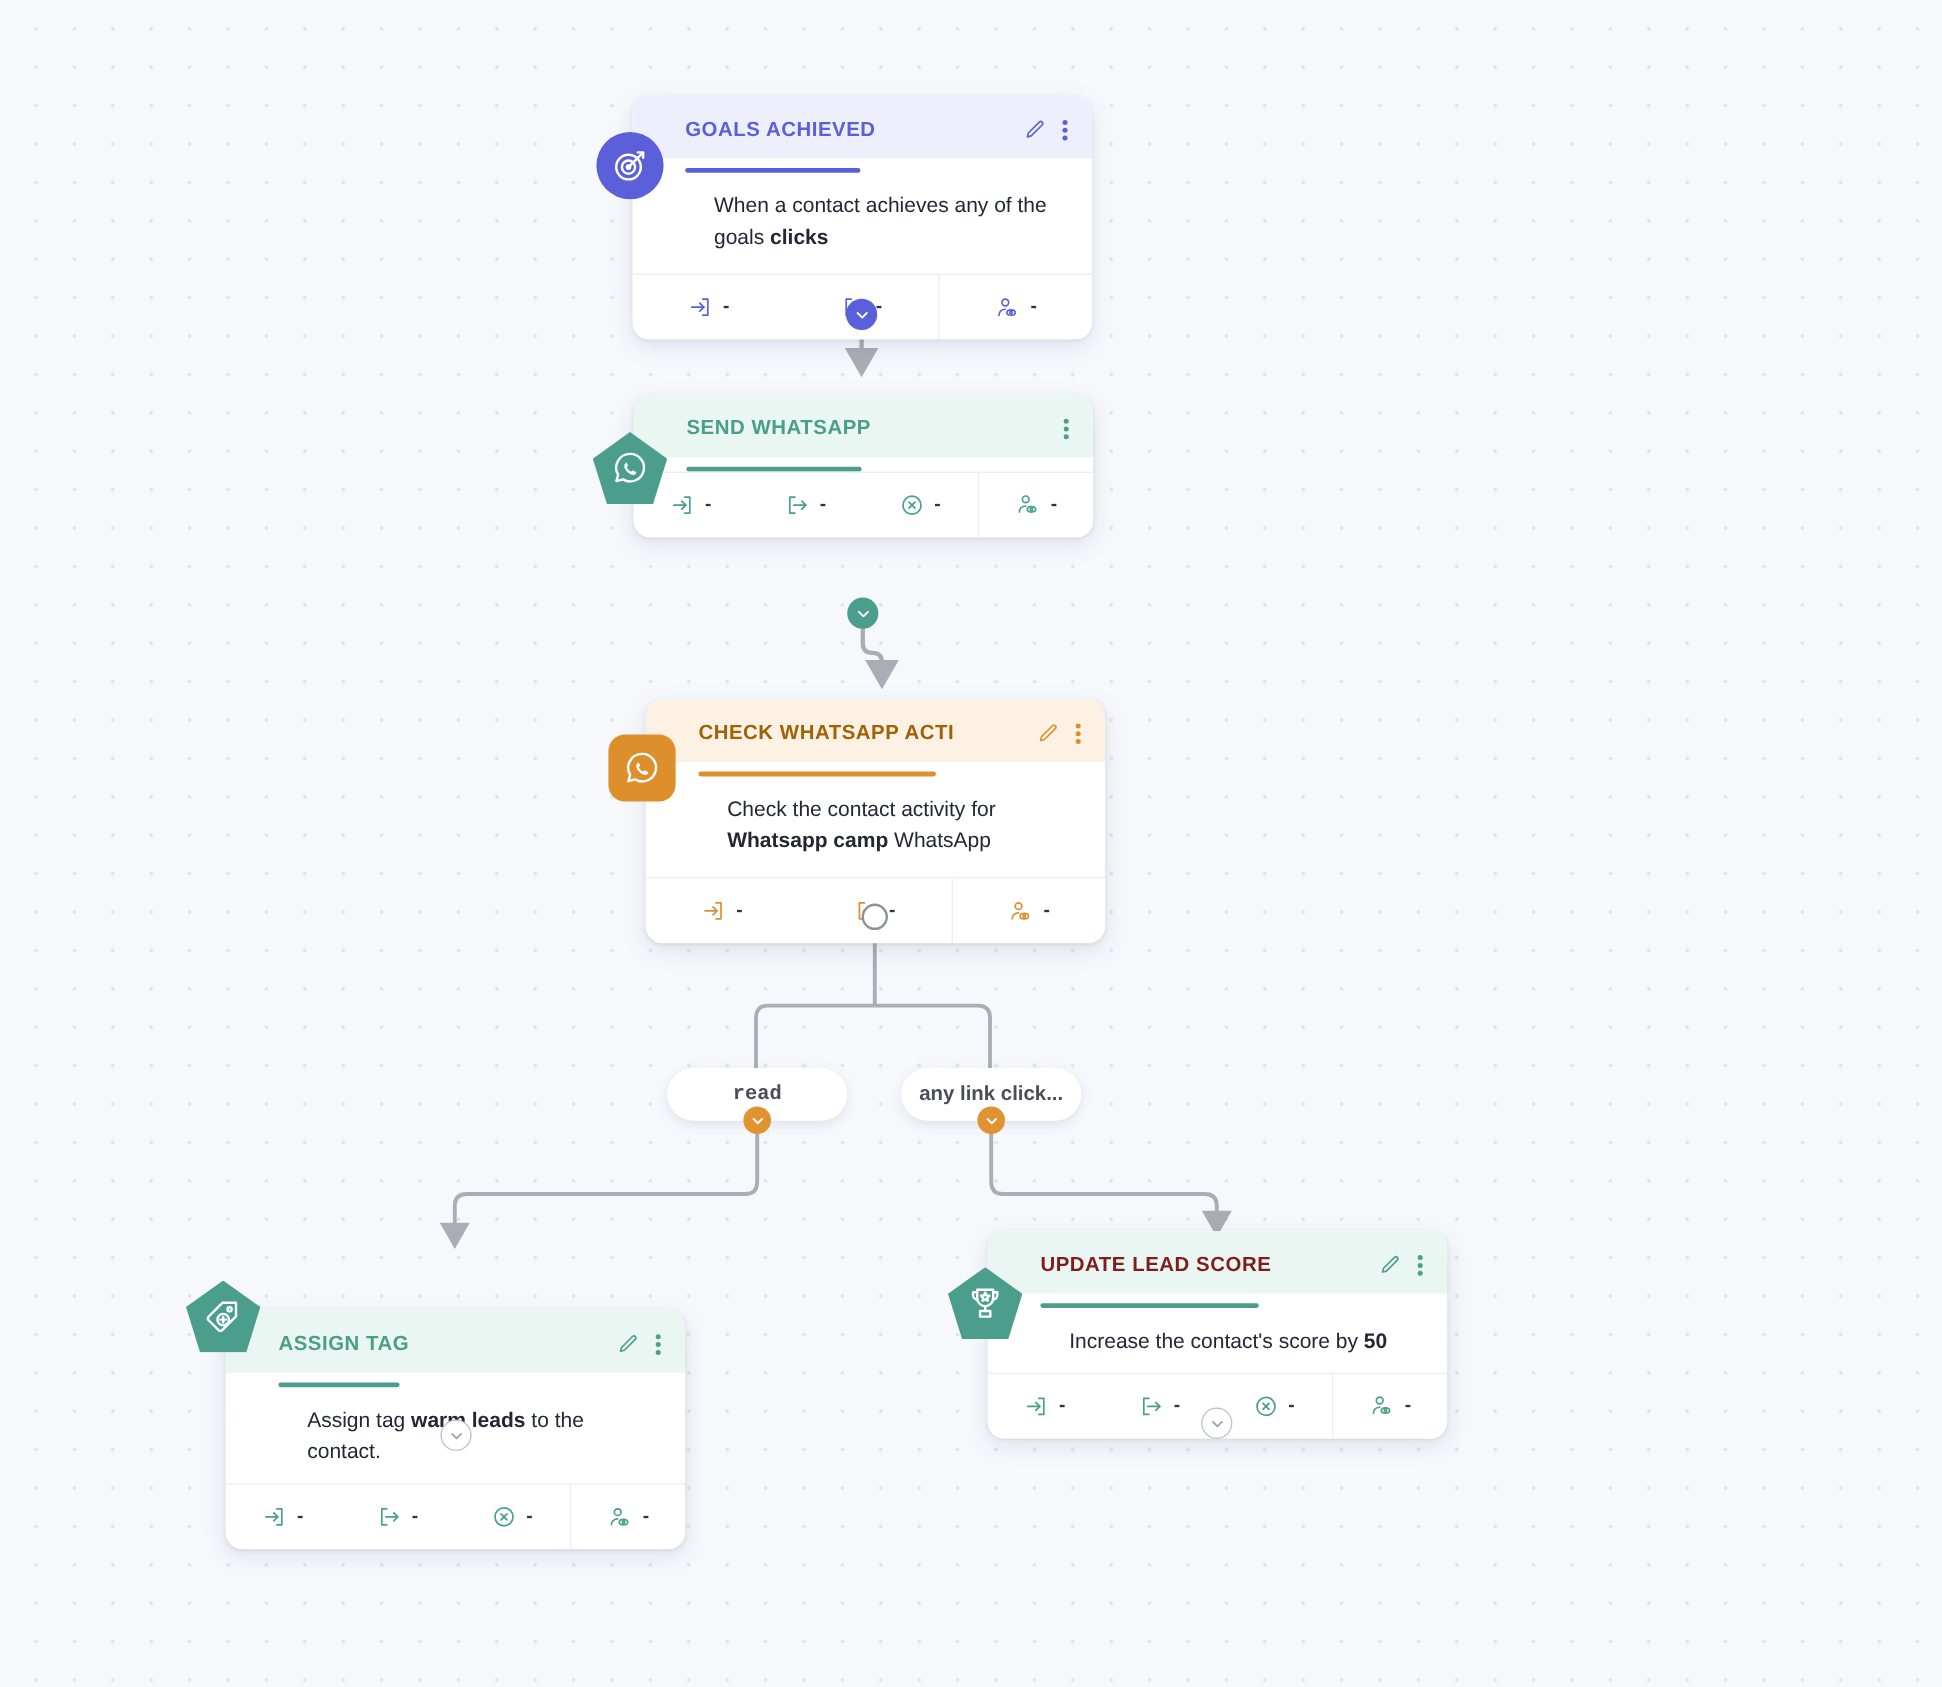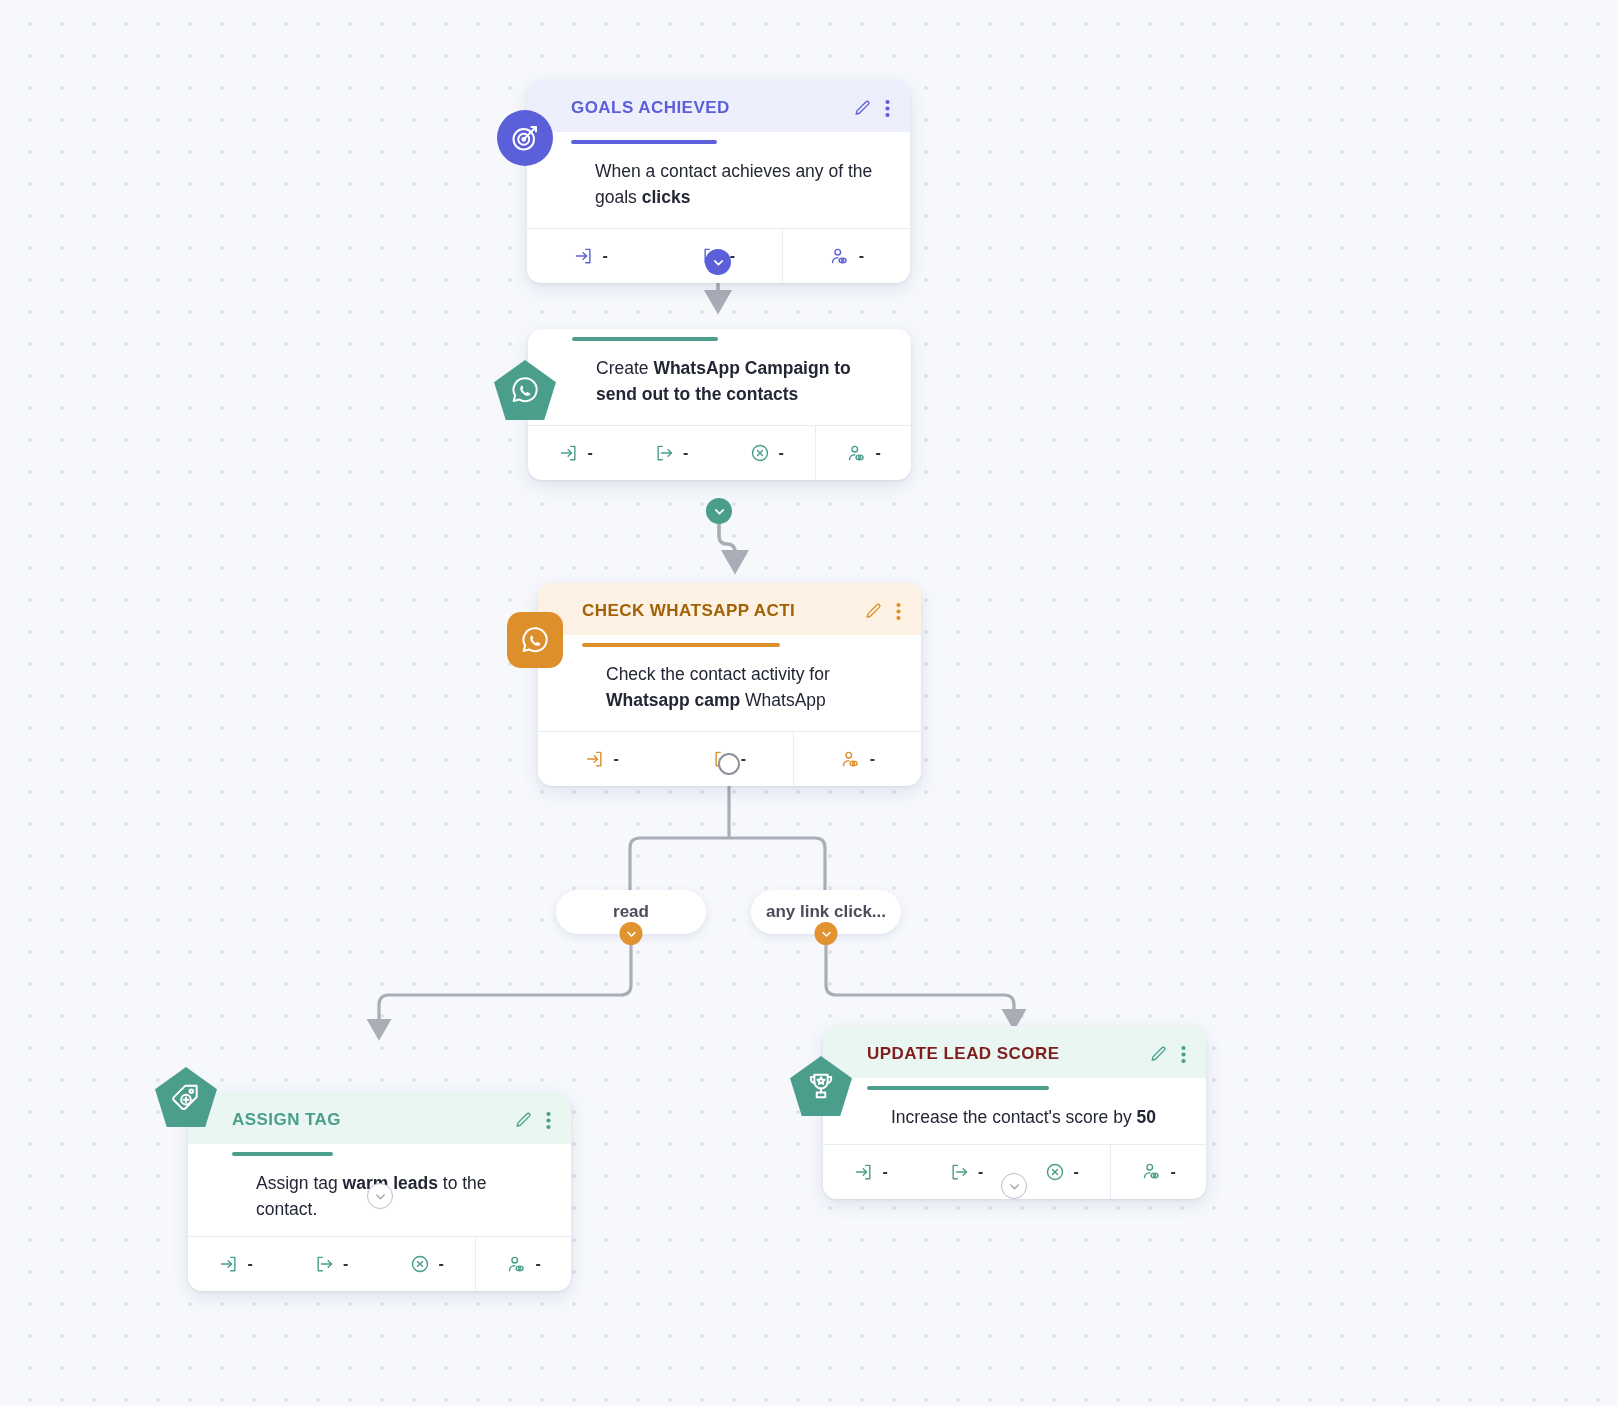--- a/index.html
+++ b/index.html
@@ -230,24 +230,33 @@
         <path d="M17.2 3.2 L20.8 3.2 L20.8 6.8"></path>
     </svg>
   </div>
   <div class="chev" style="left:705px; top:249px; background:#5b5fd9;">
     <svg width="13" height="13" viewBox="0 0 24 24" fill="none" stroke="#ffffff" stroke-width="3" stroke-linecap="round" stroke-linejoin="round">
         <path d="M5 9l7 7 7-7"></path>
       </svg>
   </div>
 
   <div class="node" style="left:528px; top:329px; width:383px;">
+    <div class="node-head" style="background:#eaf6f2;">
+      <span class="node-title" style="color:#4a9e8b;">SEND WHATSAPP</span>
+      <span class="head-actions">
+        <span class="ico-btn">
+          <svg width="5" height="19" viewBox="0 0 5 19">
+            <circle cx="2.5" cy="3" r="2.1" fill="#4a9e8b"></circle>
+            <circle cx="2.5" cy="9.5" r="2.1" fill="#4a9e8b"></circle>
+            <circle cx="2.5" cy="16" r="2.1" fill="#4a9e8b"></circle>
+          </svg>
+        </span>
+      </span>
+    </div>
     <div class="underline" style="background:#4a9e8b; width:146px;"></div>
-    <div class="node-body">
-      <span>Create </span><b>WhatsApp Campaign to send out to the contacts</b>
-    </div>
     <div class="node-foot">
       <div class="foot-cell">
         <svg width="20" height="20" viewBox="0 0 24 24" fill="none" stroke="#4a9e8b" stroke-width="1.7" stroke-linecap="round" stroke-linejoin="round">
           <path d="M14 4h5v16h-5"></path>
             <path d="M3 12h12"></path>
             <path d="M11 8l4 4-4 4"></path>
         </svg>
         <span>-</span>
       </div>
       <div class="foot-cell">
@@ -340,21 +349,21 @@
     </div>
   </div>
   <div class="badge badge-rounded" style="left:507px; top:612px; background:#dd8f2c;">
     <svg width="32" height="32" viewBox="0 0 24 24" fill="none" stroke="#ffffff" stroke-width="1.5" stroke-linecap="round" stroke-linejoin="round">
       <path d="M12 3.2a8.6 8.6 0 0 0-7.4 13l-1.1 4 4.1-1.1A8.6 8.6 0 1 0 12 3.2z"></path>
       <path d="M9.2 8.4c.3-.1.6 0 .8.4l.7 1.4c.1.3.1.5-.1.7l-.4.4c-.2.2-.2.4-.1.6a5.3 5.3 0 0 0 2.3 2.3c.2.1.4.1.6-.1l.4-.4c.2-.2.4-.2.7-.1l1.4.7c.4.2.5.5.4.8-.2.7-1 1.2-1.8 1.2-2.6 0-5.7-3.1-5.7-5.7 0-.8.5-1.6 1.2-1.8z" fill="#ffffff" stroke="none"></path>
     </svg>
   </div>
   <div class="dot-hollow" style="left:718px; top:753px;"></div>
 
-  <div class="pill" style="left:556px; top:890px; width:150px;">
+  <div class="pill" style="left:556px; top:890px; width:150px;font-family:Liberation Mono, monospace;">
     <span>read</span>
     <span class="pill-chev">
       <svg width="12" height="12" viewBox="0 0 24 24" fill="none" stroke="#ffffff" stroke-width="3.2" stroke-linecap="round" stroke-linejoin="round">
           <path d="M5 9l7 7 7-7"></path>
         </svg>
     </span>
   </div>
   <div class="pill" style="left:751px; top:890px; width:150px;">
     <span>any link click...</span>
     <span class="pill-chev">

